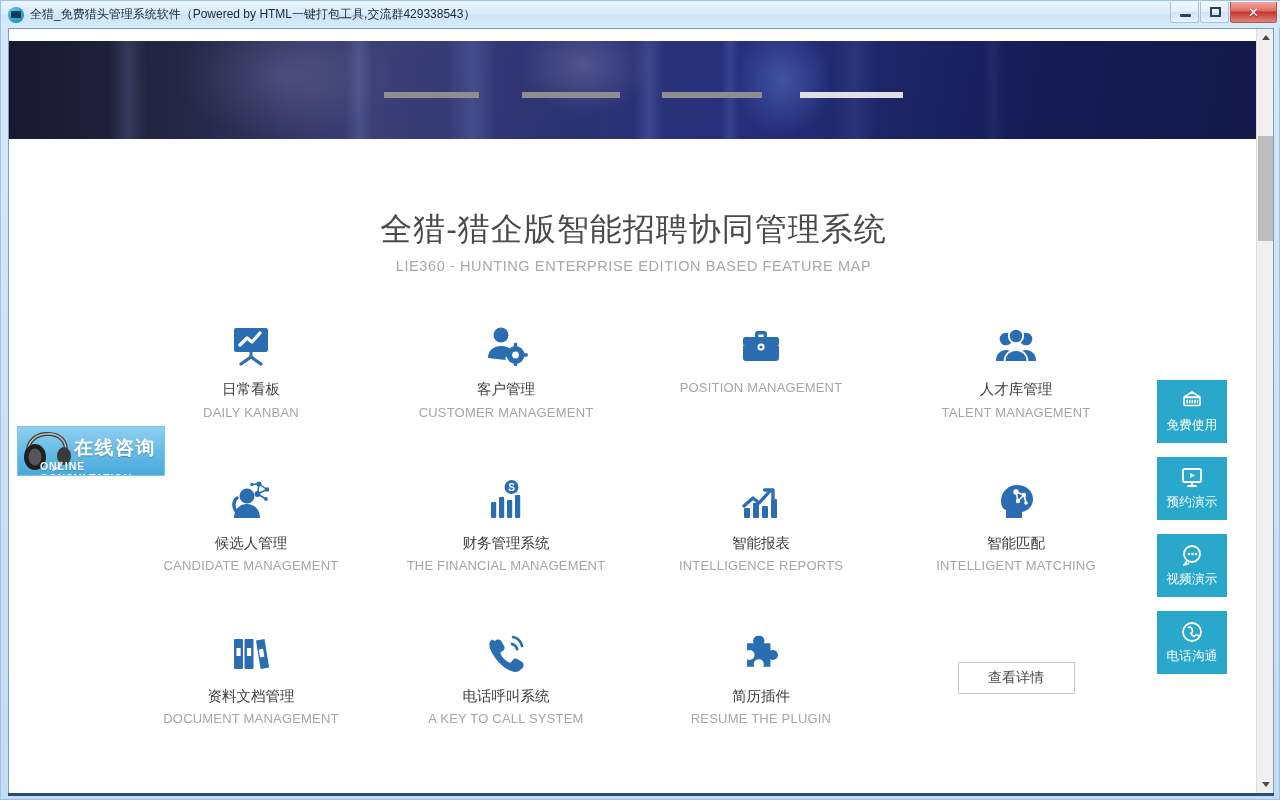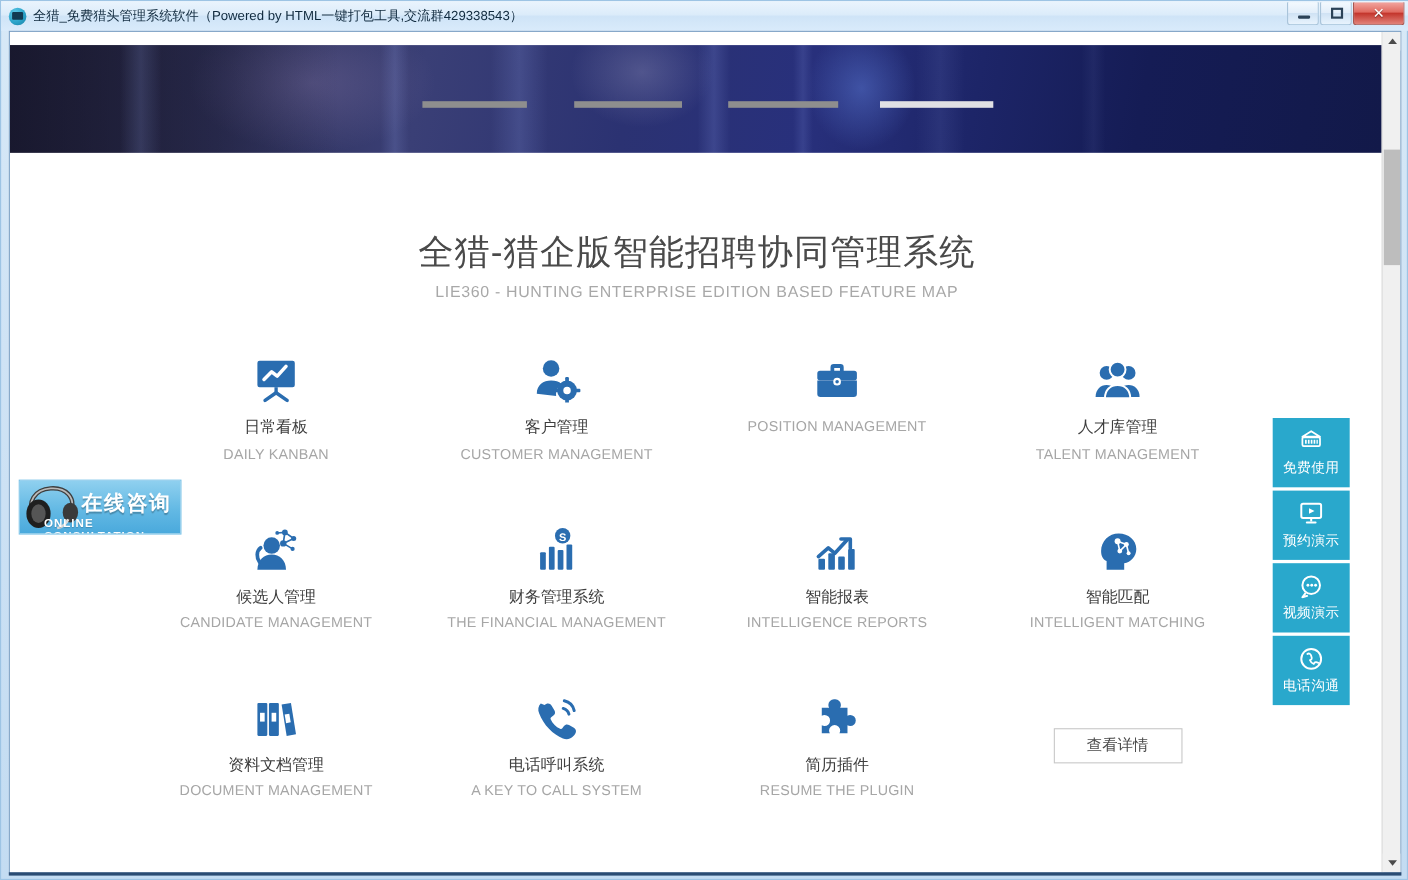--- a/index.html
+++ b/index.html
@@ -158,36 +158,36 @@
   .detail-btn {
     width: 117px; height: 32px;
     border: 1px solid #c8c8c8; background: #ffffff;
     font-size: 14px; color: #4a4a4a; cursor: pointer;
     font-family: inherit;
   }
 
   
   .cta-rail {
     position: absolute; right: 31px; top: 339px;
-    width: 70px; display: flex; flex-direction: column; gap: 3px;
+    width: 70px; display: flex; flex-direction: column; gap: 14px;
     z-index: 30;
   }
   .cta {
     width: 70px; height: 63px;
     background: #29a8cc;
     color: #ffffff;
     display: flex; flex-direction: column; align-items: center; justify-content: center;
     gap: 5px; cursor: pointer;
   }
   .cta .cta-ic { height: 22px; display: flex; align-items: center; justify-content: center; }
   .cta .cta-lb { font-size: 12.5px; letter-spacing: .3px; }
 
   
   .consult {
-    position: absolute; left: 8px; top: 395px;
+    position: absolute; left: 8px; top: 385px;
     width: 148px; height: 50px;
     background: linear-gradient(to bottom, #8fd0ef 0%, #63b9e4 55%, #4aa9dc 100%);
     border: 1px solid #7cc3e8;
     z-index: 30; cursor: pointer; overflow: hidden;
   }
   .consult .headset { position: absolute; left: 4px; top: 2px; }
   .consult .c-cn {
     position: absolute; left: 56px; top: 8px;
     font-size: 19px; color: #ffffff; letter-spacing: 1.5px;
     text-shadow: 0 1px 1px rgba(0,0,0,.25); font-weight: bold;

